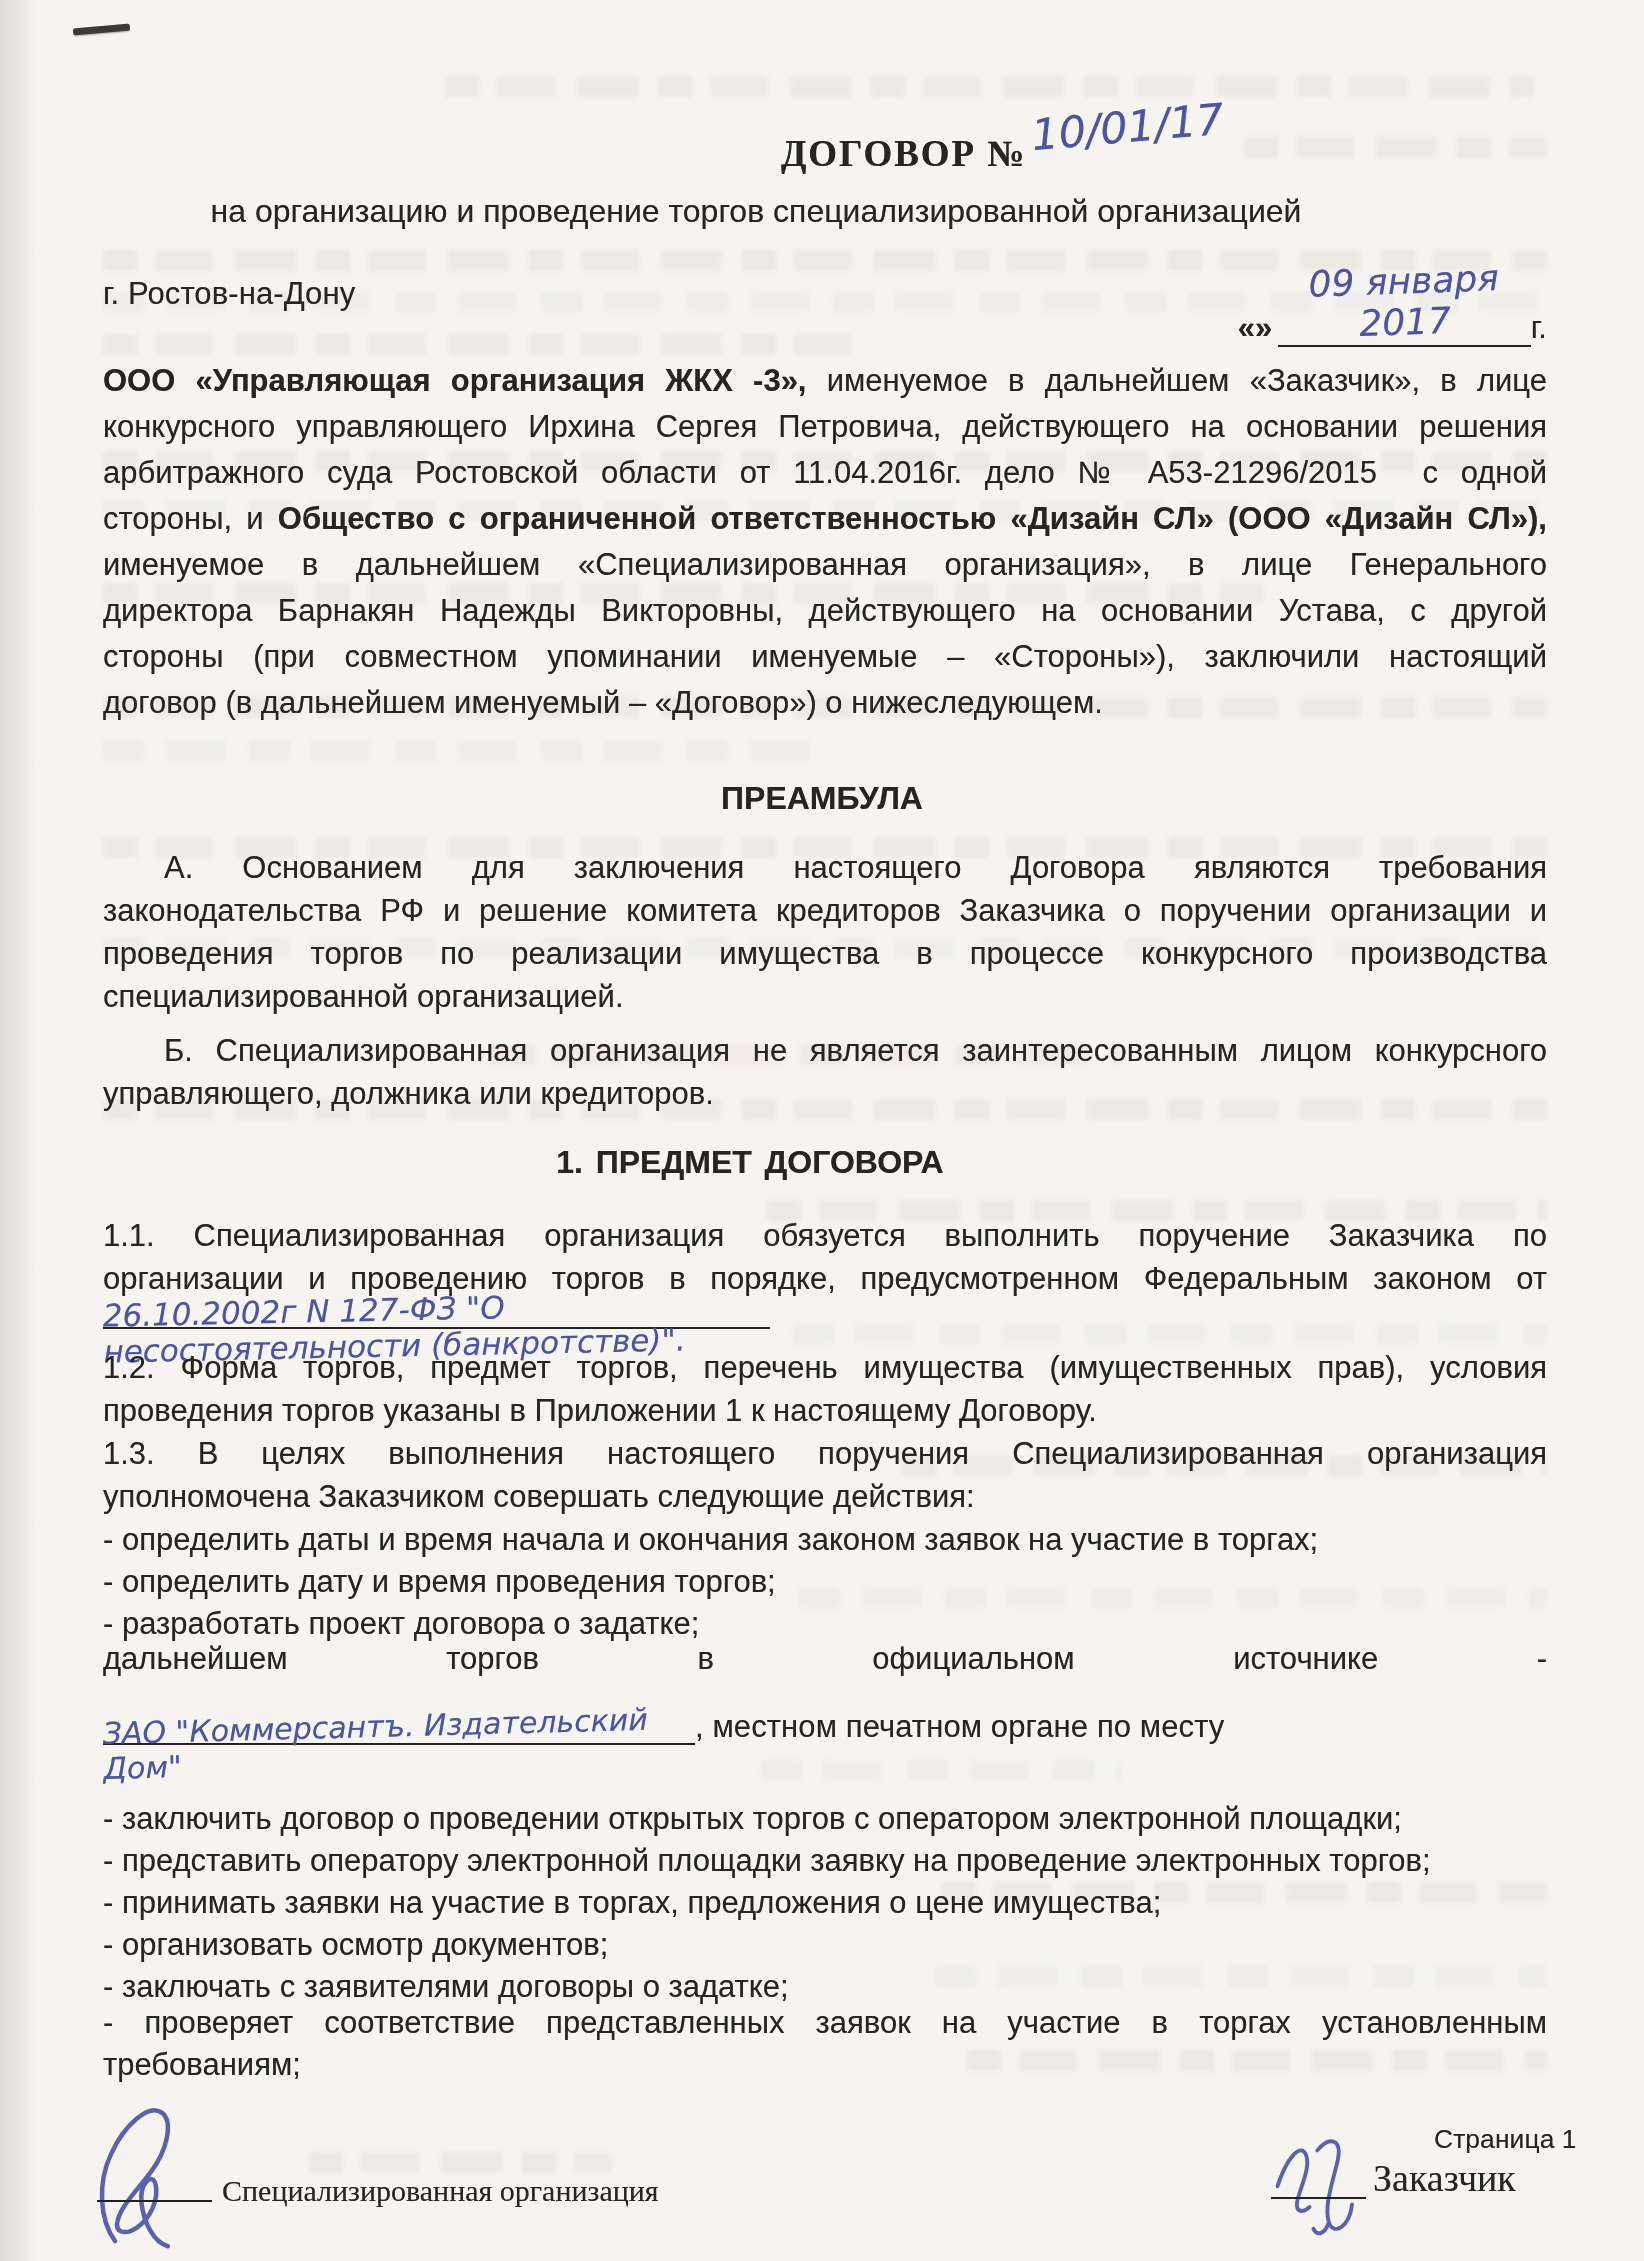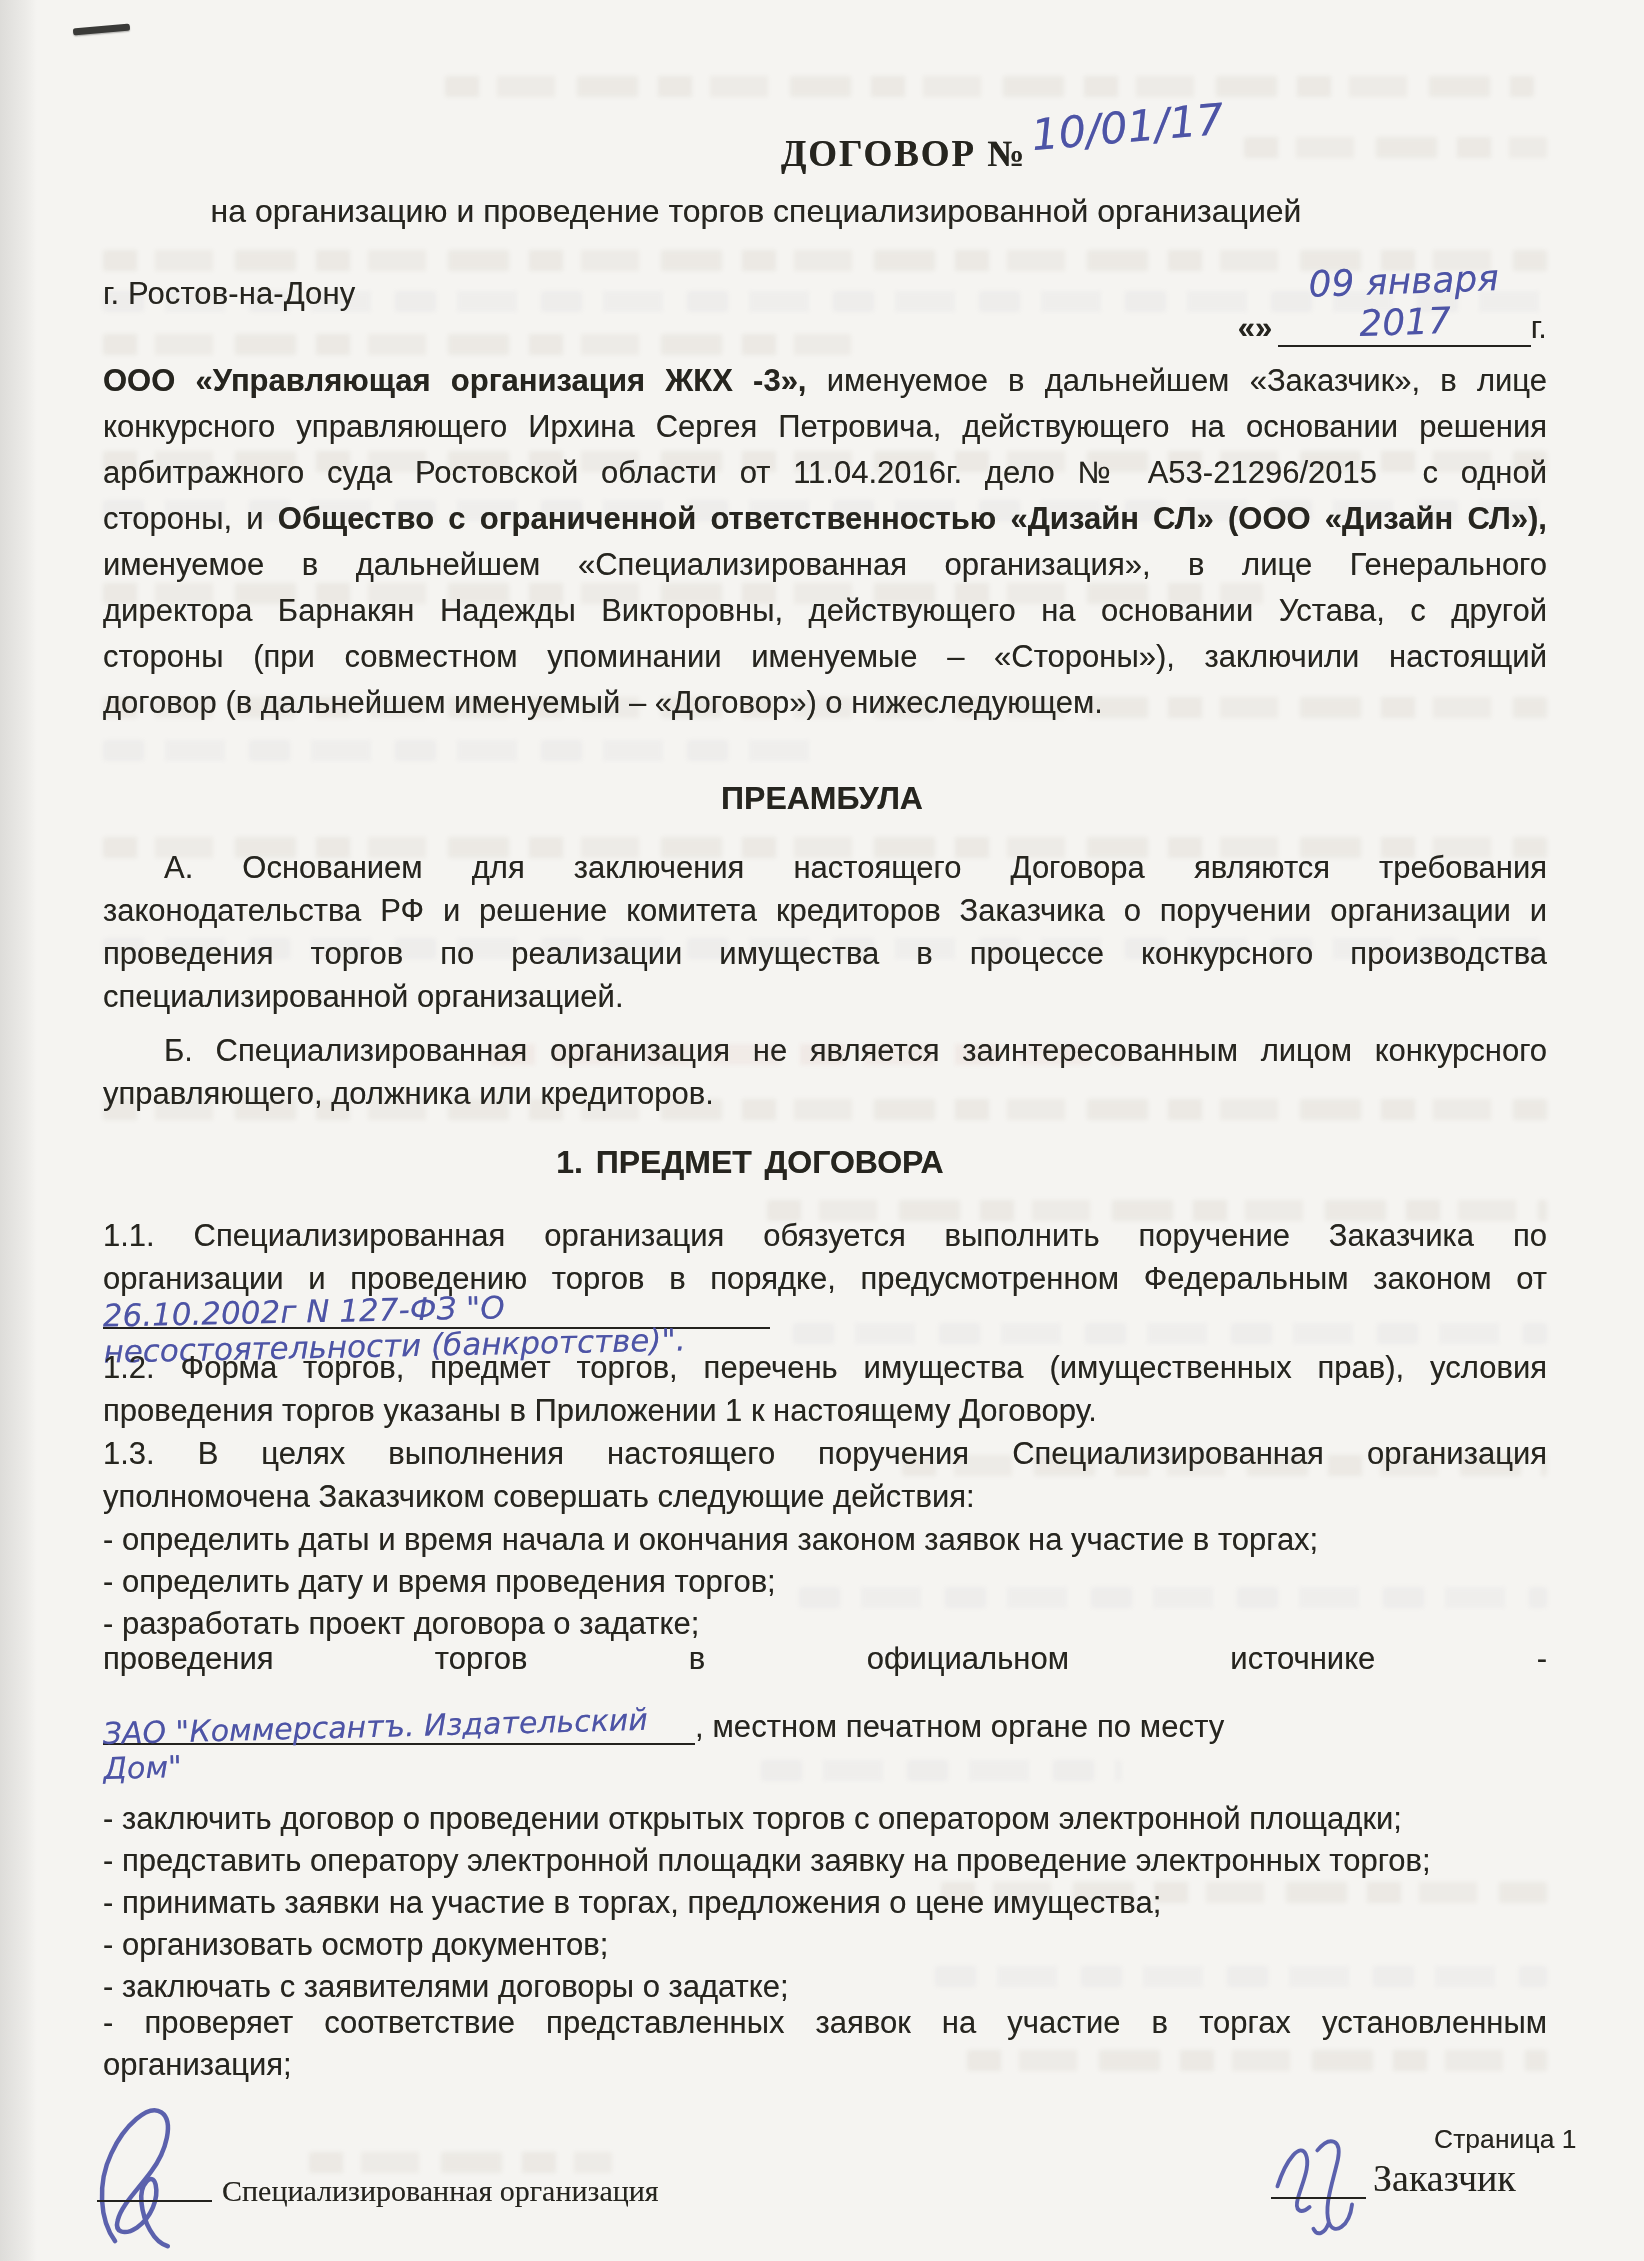--- a/index.html
+++ b/index.html
@@ -135,21 +135,21 @@
   </div>
 
   <div class="blk lh65" style="top:1519px;">
     <div class="line single">- определить даты и время начала и окончания законом заявок на участие в торгах;</div>
     <div class="line single">- определить дату и время проведения торгов;</div>
     <div class="line single">- разработать проект договора о задатке;</div>
   </div>
 
   <div class="blk lh65" style="top:1638px;">
     <div class="flexline" style="line-height:42px;text-shadow:0 0 0.6px rgba(40,38,30,.45);">
-      <span>проведения</span>
+      <span>дальнейшем</span>
         <span>торгов</span>
         <span>в</span>
         <span>официальном</span>
         <span>источнике</span>
         <span>-</span>
     </div>
   </div>
   <div class="abs" style="left:103px;top:1707px;width:1444px;display:flex;align-items:flex-end;">
       <span class="uline" style="display:inline-block;width:592px;height:36px;flex:none;">
         <span class="hand" style="font-size:30px;display:inline-block;transform:rotate(-1.5deg) translateY(1.3px);">ЗАО "Коммерсантъ. Издательский Дом"</span>
@@ -160,21 +160,21 @@
   <div class="blk lh65" style="top:1798px;">
     <div class="line single" style="margin-bottom:0px;">- заключить договор о проведении открытых торгов с оператором электронной площадки;</div>
     <div class="line single">- представить оператору электронной площадки заявку на проведение электронных торгов;</div>
     <div class="line single">- принимать заявки на участие в торгах, предложения о цене имущества;</div>
     <div class="line single">- организовать осмотр документов;</div>
     <div class="line single">- заключать с заявителями договоры о задатке;</div>
   </div>
 
   <div class="blk lh65" style="top:2002px;">
     <div class="line">- проверяет соответствие представленных заявок на участие в торгах установленным</div>
-    <div class="line single">организация;</div>
+    <div class="line single">требованиям;</div>
   </div>
 
   <div class="abs" style="left:89px;top:2088px;">
     <svg width="139" height="164" viewBox="0 0 215 255">
       <path d="M 40 238 C 16 206 12 148 34 102 C 54 58 92 24 112 38 C 132 52 120 98 96 130 C 74 160 50 182 44 206 C 39 224 54 230 74 217 C 96 202 108 172 103 150 C 98 130 78 148 81 178 C 84 208 100 240 122 246" fill="none" stroke="#4a51a5" stroke-width="7" stroke-linecap="round" opacity="0.9"></path>
     </svg>
   </div>
   <div class="abs uline" style="left:97px;top:2174px;width:115px;height:26px;"></div>
   <div class="abs serif" style="left:222px;top:2174px;font-size:30px;text-shadow:0 0 0.6px rgba(0,0,0,.4);">Специализированная организация</div>
 

